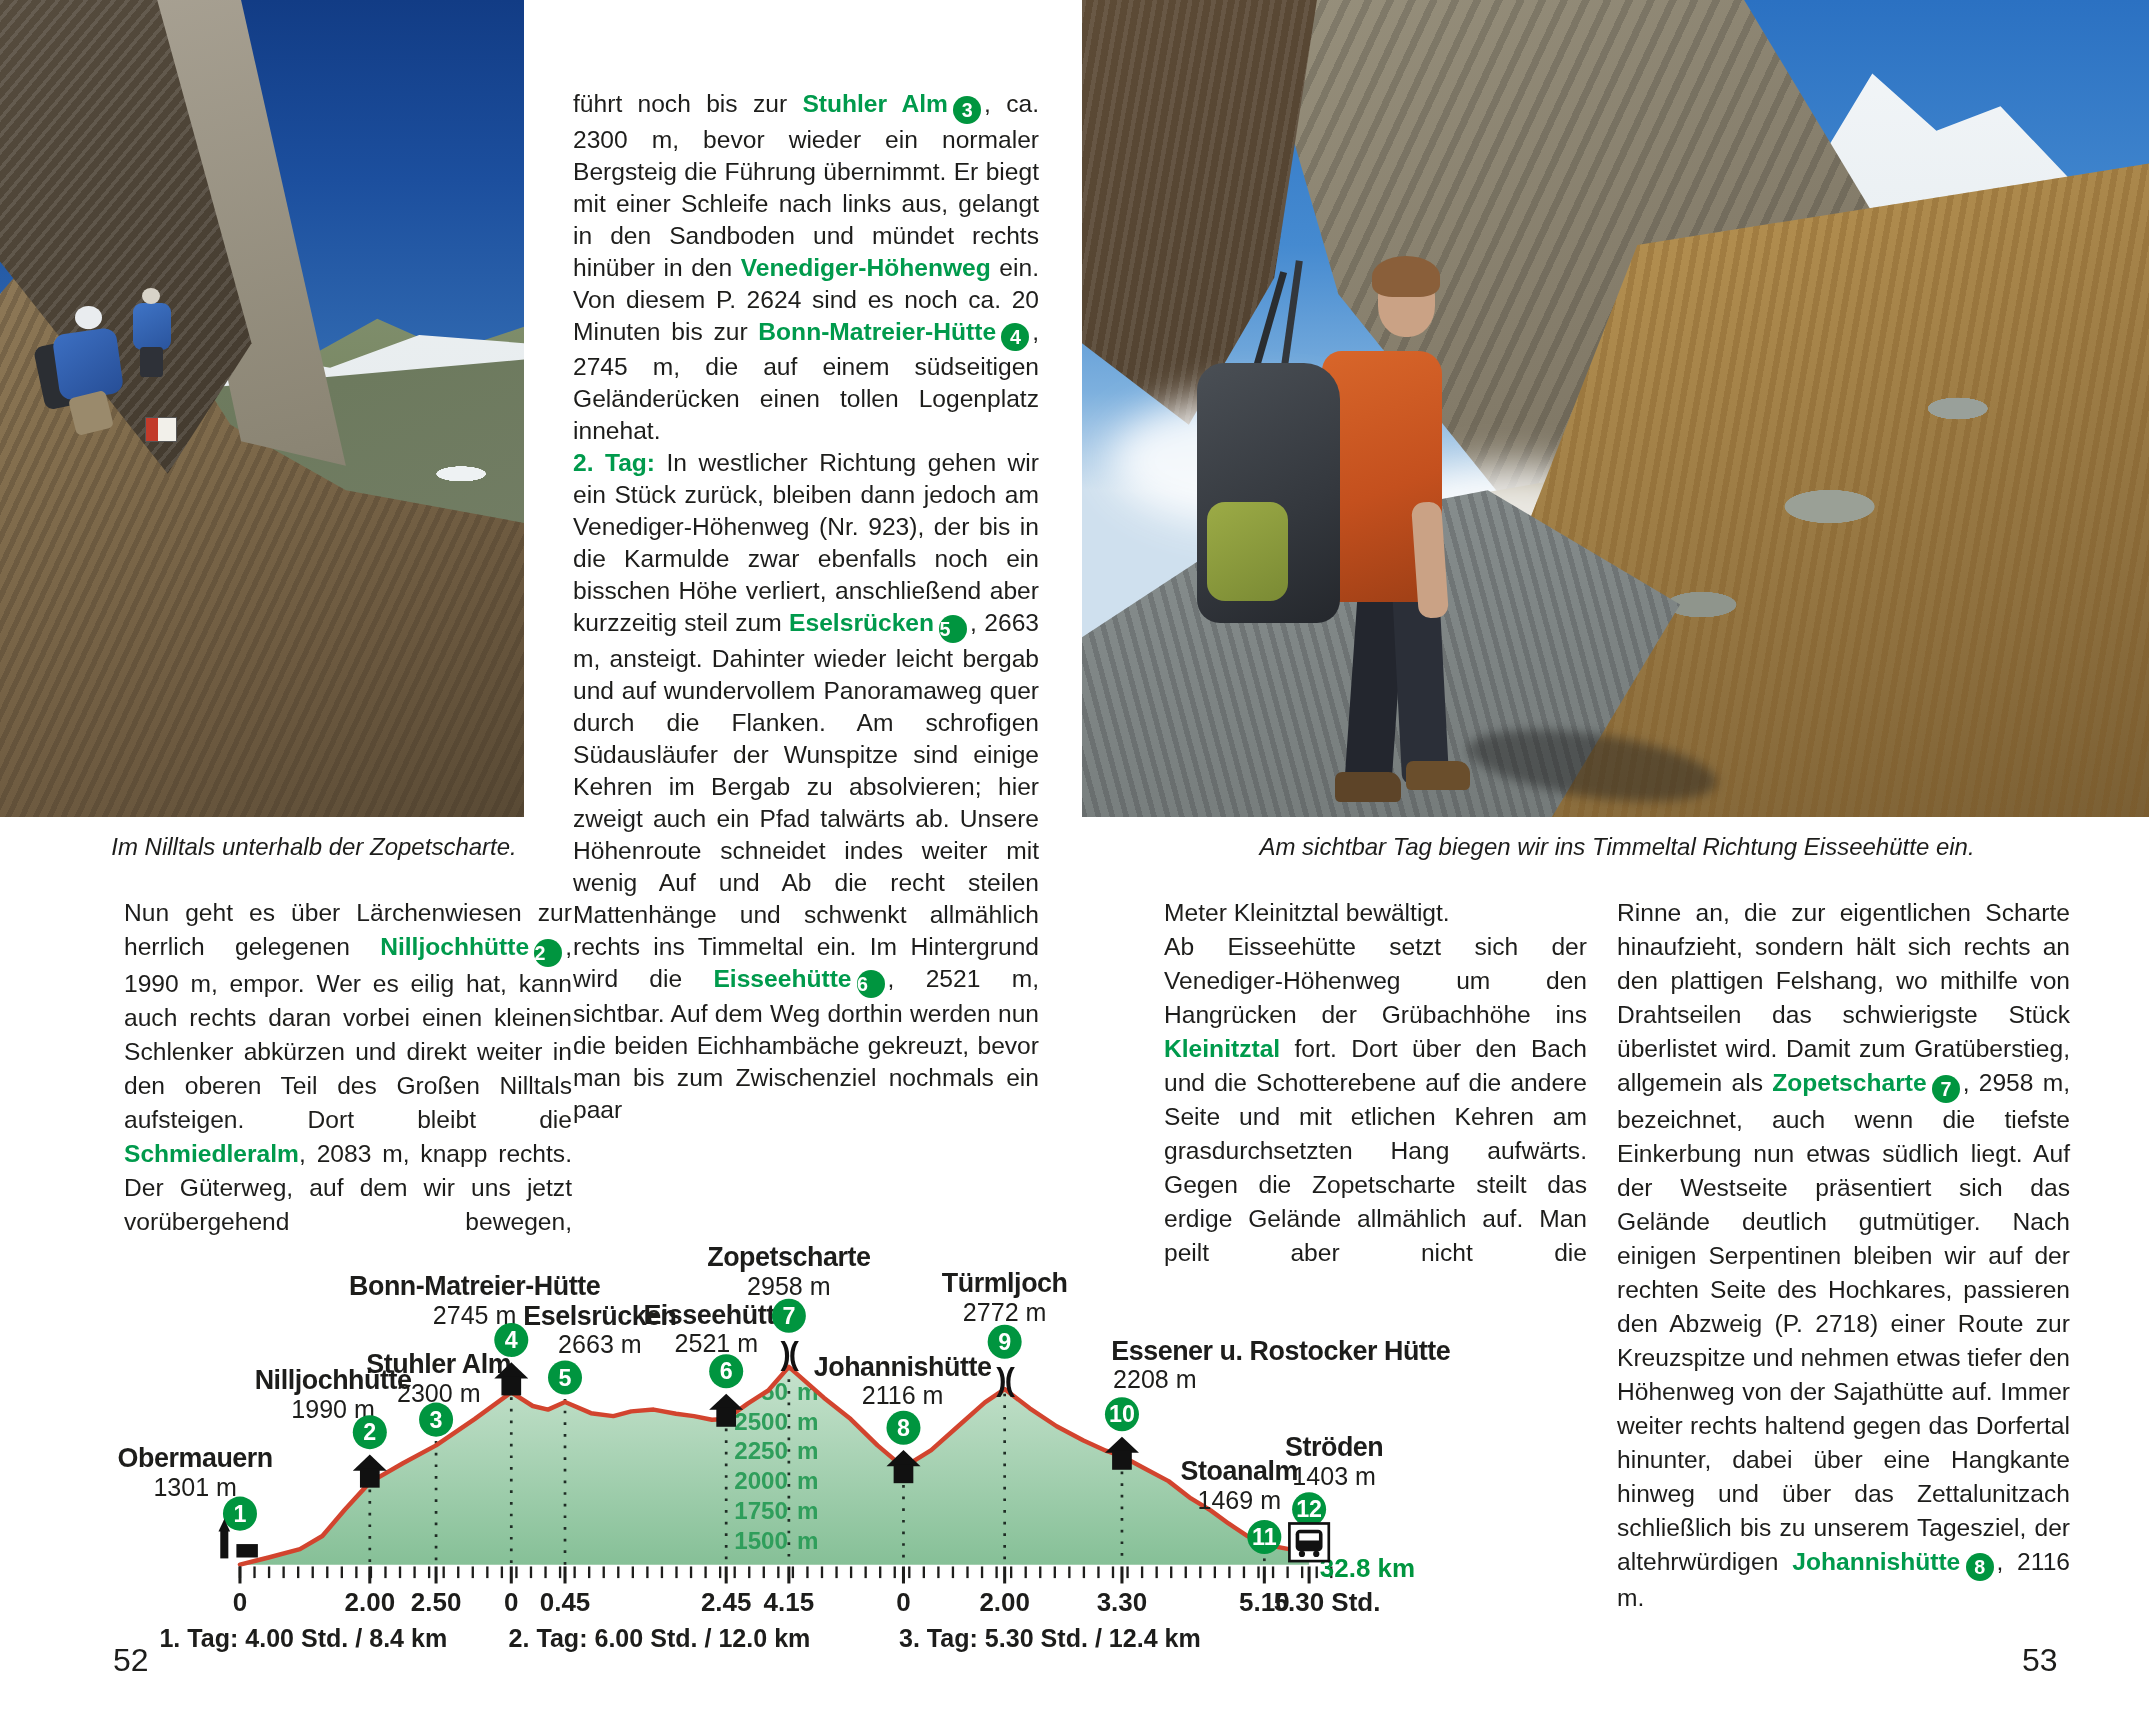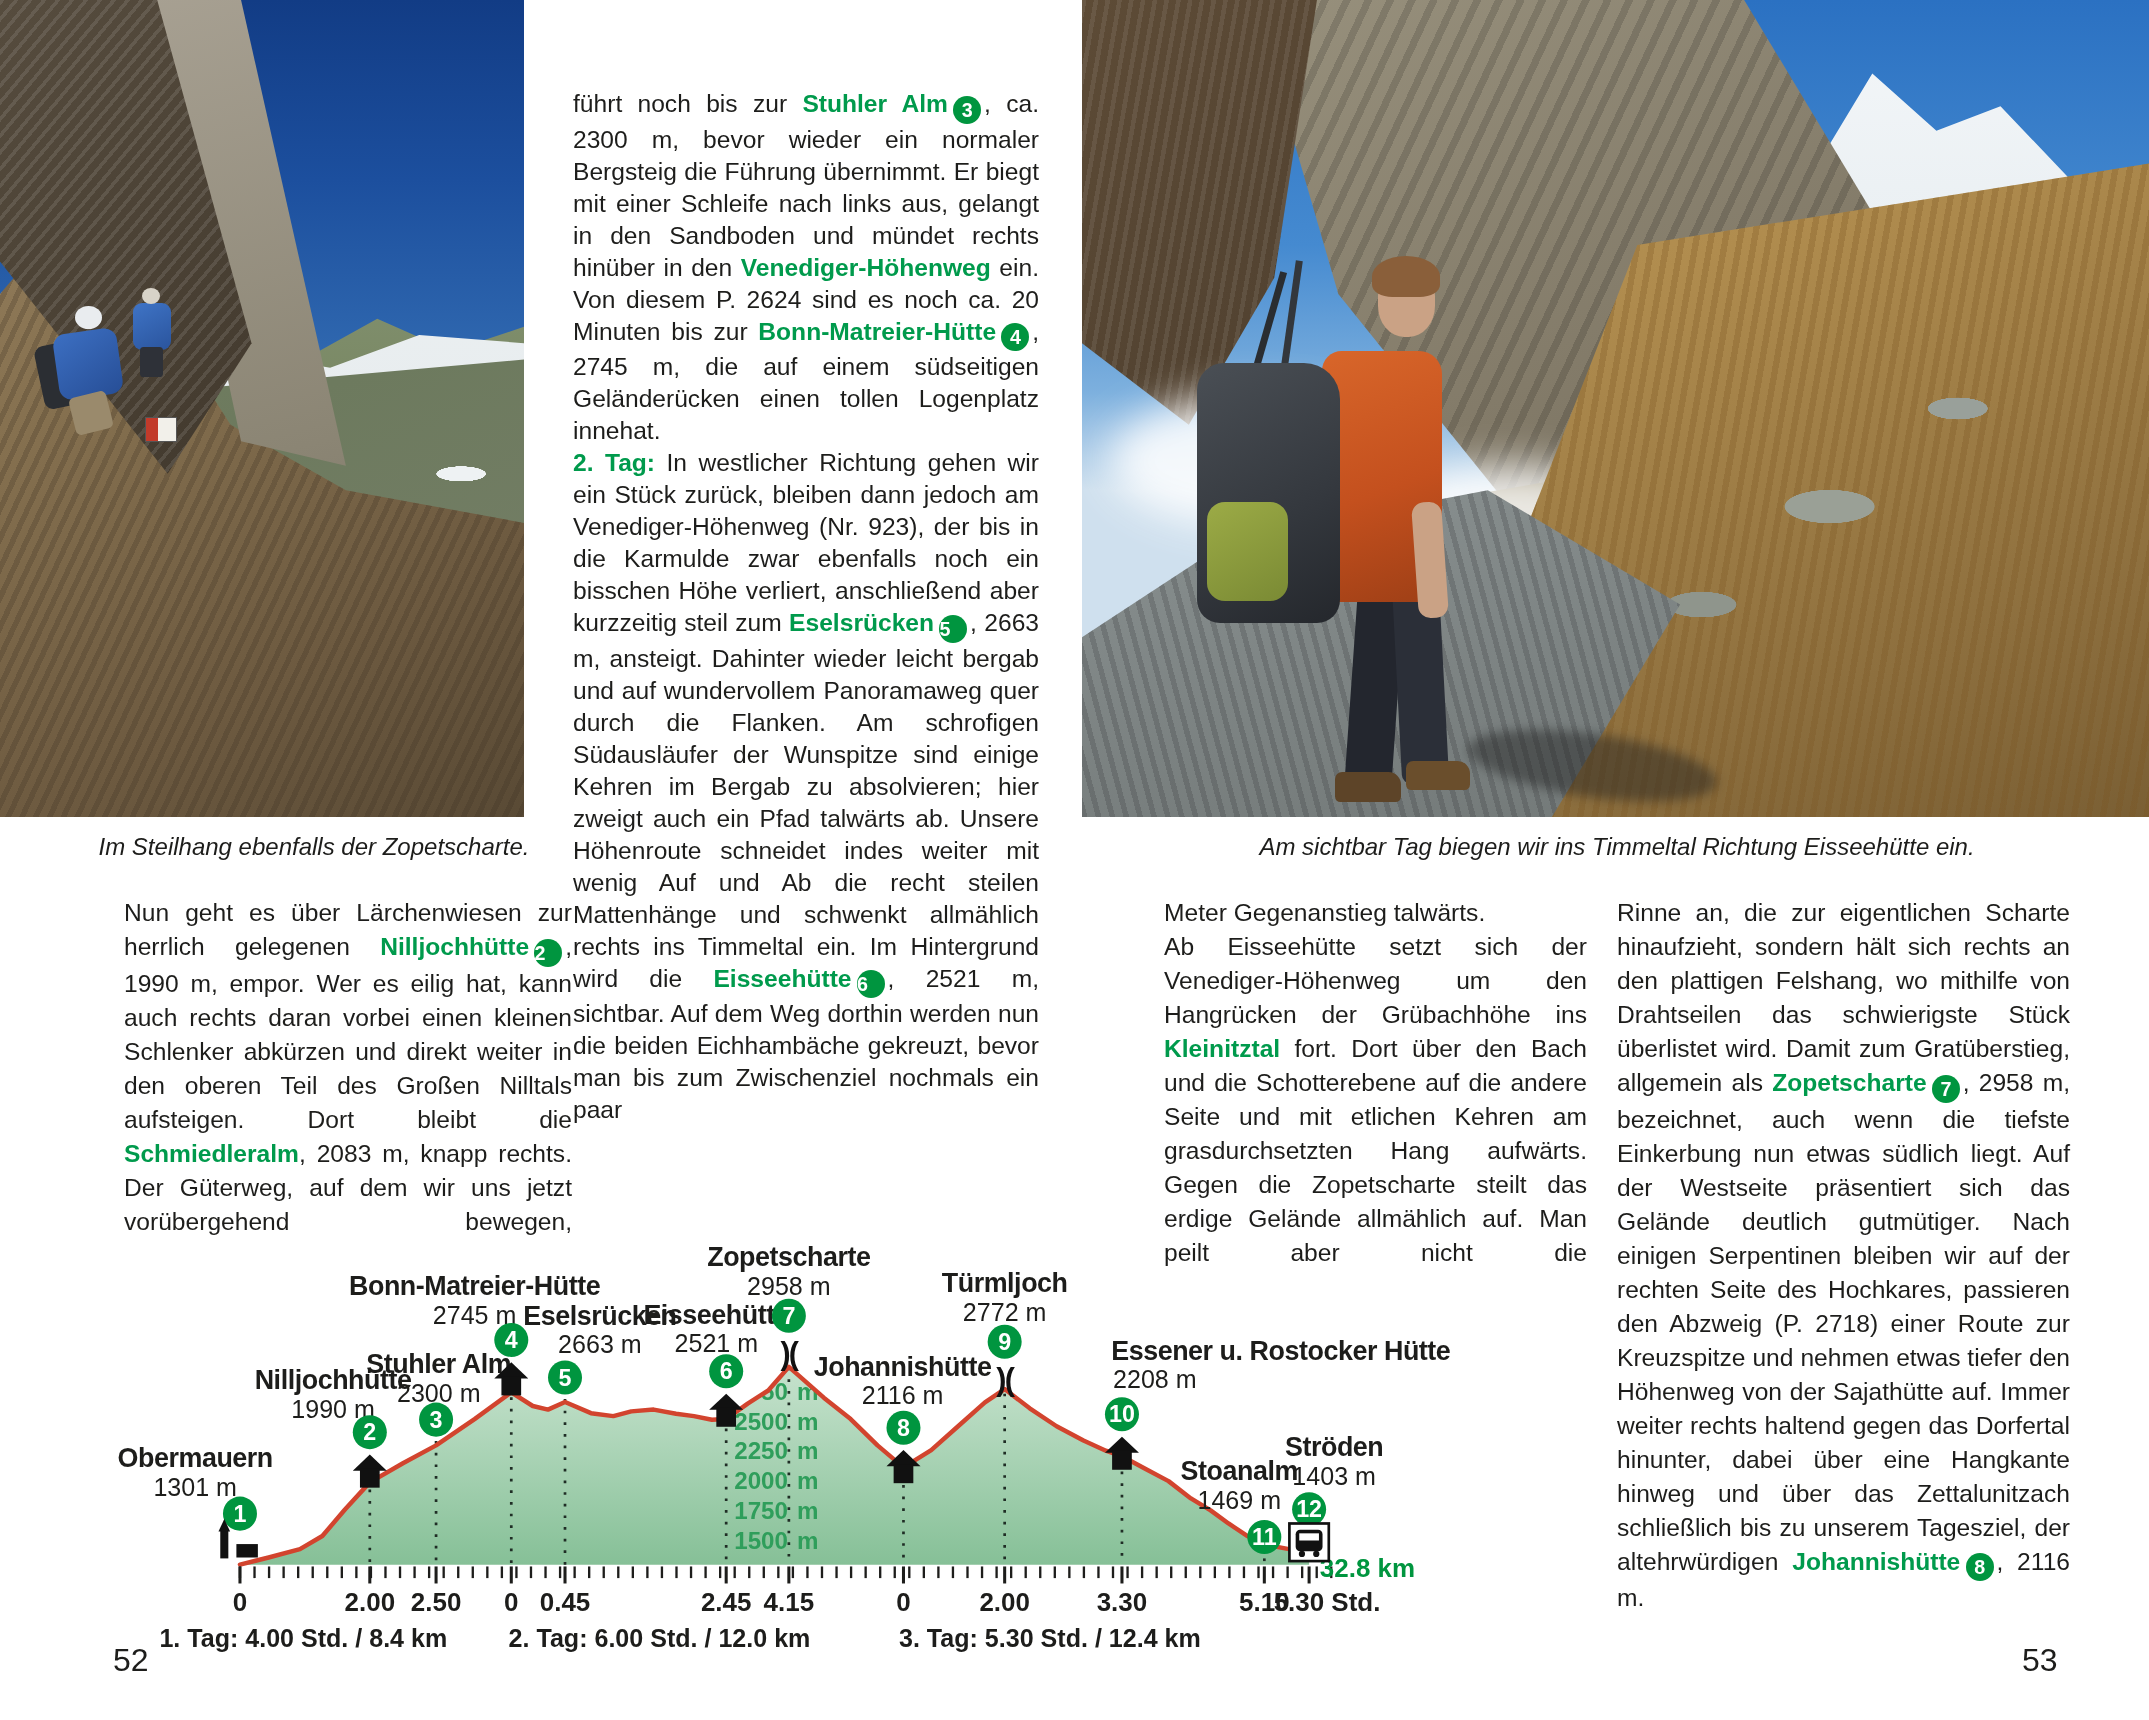--- a/index.html
+++ b/index.html
@@ -125,32 +125,32 @@
     <div class="fig" style="left:253px;top:772px;width:66px;height:30px;background:#5d4428;border-radius:7.2px 12.5px 5.4px 5.4px;"></div>
     <div class="fig" style="left:324px;top:761px;width:64px;height:29px;background:#6a4e2c;border-radius:7.2px 12.5px 5.4px 5.4px;"></div>
     <div class="fig" style="left:240px;top:351px;width:120px;height:251px;background:linear-gradient(160deg,#d8662a 0%,#c4501e 55%,#9e3f16 100%);border-radius:19.7px 23px 10.7px 10.7px;"></div>
     <div class="fig" style="left:333px;top:502px;width:30px;height:116px;background:#caa285;border-radius:12.5px;transform:rotate(-4deg);"></div>
     <div class="fig" style="left:115px;top:363px;width:143px;height:260px;background:linear-gradient(150deg,#4a4f55 0%,#34383e 60%,#24272c 100%);border-radius:27px 36px 23px 23px;"></div>
     <div class="fig" style="left:125px;top:502px;width:81px;height:99px;background:linear-gradient(150deg,#9cab46,#7a8a34);border-radius:18px;"></div>
     <div class="fig" style="left:296px;top:269px;width:57px;height:68px;background:#caa285;border-radius:40% 40% 46% 46%;"></div>
     <div class="fig" style="left:290px;top:256px;width:68px;height:41px;background:#8a5f3a;border-radius:50% 50% 30% 30%;"></div>
   </div>
 
-  <div class="caption" style="left:90px;top:833px;width:448px;">Im Steilhang ebenfalls der Zopetscharte.</div>
+  <div class="caption" style="left:90px;top:833px;width:448px;">Im Nilltals unterhalb der Zopetscharte.</div>
   <div class="caption" style="left:1164px;top:833px;width:906px;">Am sichtbar Tag biegen wir ins Timmeltal Richtung Eisseehütte ein.</div>
 
   <div class="col" id="left-col" style="left:124px;top:896px;width:448px;">
       <p class="cont"><span>Nun geht es über Lärchenwiesen zur herrlich gelegenen </span><span class="gb">Nilljochhütte</span><span class="badge">2</span><span>, 1990 m, empor. Wer es eilig hat, kann auch rechts daran vorbei einen kleinen Schlenker abkürzen und direkt weiter in den oberen Teil des Großen Nilltals aufsteigen. Dort bleibt die </span><span class="gb">Schmiedleralm</span><span>, 2083 m, knapp rechts. Der Güterweg, auf dem wir uns jetzt vorübergehend bewegen,</span></p>
     </div>
   <div class="col" id="mid-col" style="left:573px;top:88px;width:466px;">
       <p><span>führt noch bis zur </span><span class="gb">Stuhler Alm</span><span class="badge">3</span><span>, ca. 2300 m, bevor wieder ein normaler Bergsteig die Führung übernimmt. Er biegt mit einer Schleife nach links aus, gelangt in den Sandboden und mündet rechts hinüber in den </span><span class="gb">Venediger-Höhenweg</span><span> ein. Von diesem P. 2624 sind es noch ca. 20 Minuten bis zur </span><span class="gb">Bonn-Matreier-Hütte</span><span class="badge">4</span><span>, 2745 m, die auf einem südseitigen Geländerücken einen tollen Logenplatz innehat.</span></p>
       <p class="cont"><span class="gb">2. Tag:</span><span> In westlicher Richtung gehen wir ein Stück zurück, bleiben dann jedoch am Venediger-Höhenweg (Nr. 923), der bis in die Karmulde zwar ebenfalls noch ein bisschen Höhe verliert, anschließend aber kurzzeitig steil zum </span><span class="gb">Eselsrücken</span><span class="badge">5</span><span>, 2663 m, ansteigt. Dahinter wieder leicht bergab und auf wundervollem Panoramaweg quer durch die Flanken. Am schrofigen Südausläufer der Wunspitze sind einige Kehren im Bergab zu absolvieren; hier zweigt auch ein Pfad talwärts ab. Unsere Höhenroute schneidet indes weiter mit wenig Auf und Ab die recht steilen Mattenhänge und schwenkt allmählich rechts ins Timmeltal ein. Im Hintergrund wird die </span><span class="gb">Eisseehütte</span><span class="badge">6</span><span>, 2521 m, sichtbar. Auf dem Weg dorthin werden nun die beiden Eichhambäche gekreuzt, bevor man bis zum Zwischenziel nochmals ein paar</span></p>
     </div>
   <div class="col" id="ra-col" style="left:1164px;top:896px;width:423px;">
-      <p><span>Meter Gegenanstieg talwärts.</span></p>
+      <p><span>Meter Kleinitztal bewältigt.</span></p>
       <p class="cont"><span>Ab Eisseehütte setzt sich der Venediger-Höhenweg um den Hangrücken der Grübachhöhe ins </span><span class="gb">Kleinitztal</span><span> fort. Dort über den Bach und die Schotterebene auf die andere Seite und mit etlichen Kehren am grasdurchsetzten Hang aufwärts. Gegen die Zopetscharte steilt das erdige Gelände allmählich auf. Man peilt aber nicht die</span></p>
     </div>
   <div class="col" id="rb-col" style="left:1617px;top:896px;width:453px;">
       <p><span>Rinne an, die zur eigentlichen Scharte hinaufzieht, sondern hält sich rechts an den plattigen Felshang, wo mithilfe von Drahtseilen das schwierigste Stück überlistet wird. Damit zum Gratüberstieg, allgemein als </span><span class="gb">Zopetscharte</span><span class="badge">7</span><span>, 2958 m, bezeichnet, auch wenn die tiefste Einkerbung nun etwas südlich liegt. Auf der Westseite präsentiert sich das Gelände deutlich gutmütiger. Nach einigen Serpentinen bleiben wir auf der rechten Seite des Hochkares, passieren den Abzweig (P. 2718) einer Route zur Kreuzspitze und nehmen etwas tiefer den Höhenweg von der Sajathütte auf. Immer weiter rechts haltend gegen das Dorfertal hinunter, dabei über eine Hangkante hinweg und über das Zettalunitzach schließlich bis zu unserem Tagesziel, der altehrwürdigen </span><span class="gb">Johannishütte</span><span class="badge">8</span><span>, 2116 m.</span></p>
     </div>
 
   <svg id="profile-svg" width="2149" height="430" viewBox="0 1368 2400 480">
       <defs>
         <linearGradient id="gfill" gradientUnits="userSpaceOnUse" x1="0" y1="1500" x2="0" y2="1745">
           <stop offset="0" stop-color="#cde6d3"></stop>

